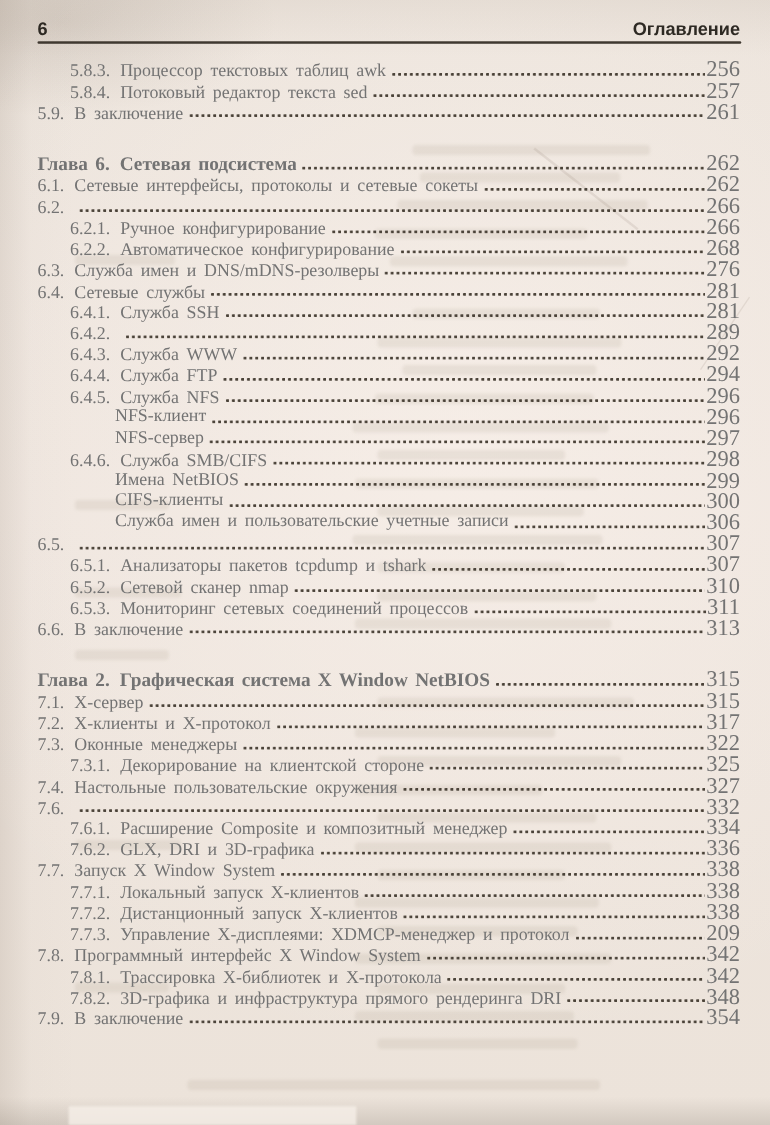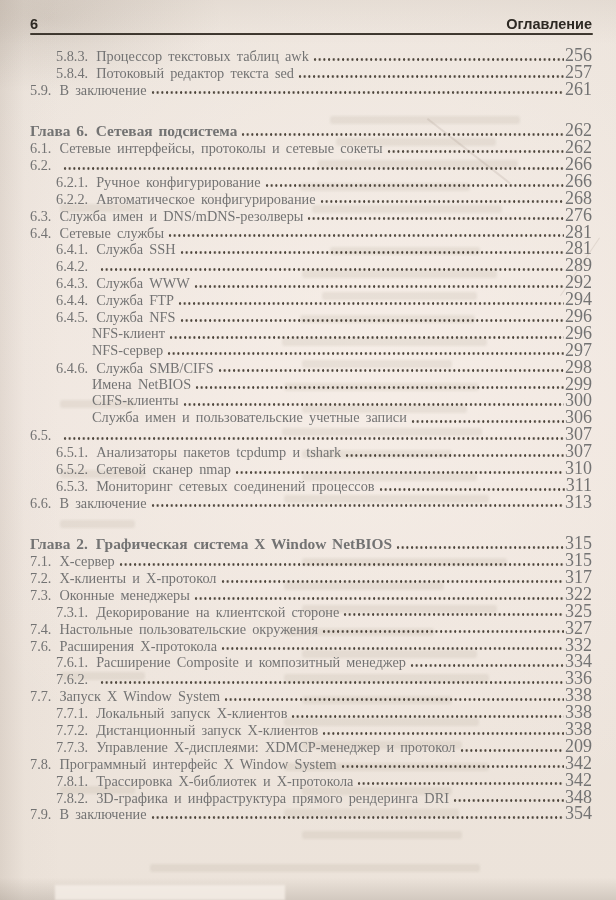--- a/index.html
+++ b/index.html
@@ -317,32 +317,32 @@
     <span class="entry-page">325</span>
   </div>
     <div class="row lvl1">
     <span class="entry-label">7.4.</span>
     <span class="entry-title">Настольные пользовательские окружения</span>
     <span class="leader"></span>
     <span class="entry-page">327</span>
   </div>
     <div class="row lvl1">
     <span class="entry-label">7.6.</span>
-    <span class="entry-title">Расширения X-протокола</span>
     <span class="leader"></span>
     <span class="entry-page">332</span>
   </div>
     <div class="row lvl2">
     <span class="entry-label">7.6.1.</span>
     <span class="entry-title">Расширение Composite и композитный менеджер</span>
     <span class="leader"></span>
     <span class="entry-page">334</span>
   </div>
     <div class="row lvl2">
     <span class="entry-label">7.6.2.</span>
+    <span class="entry-title">GLX, DRI и 3D-графика</span>
     <span class="leader"></span>
     <span class="entry-page">336</span>
   </div>
     <div class="row lvl1">
     <span class="entry-label">7.7.</span>
     <span class="entry-title">Запуск X Window System</span>
     <span class="leader"></span>
     <span class="entry-page">338</span>
   </div>
     <div class="row lvl2">

